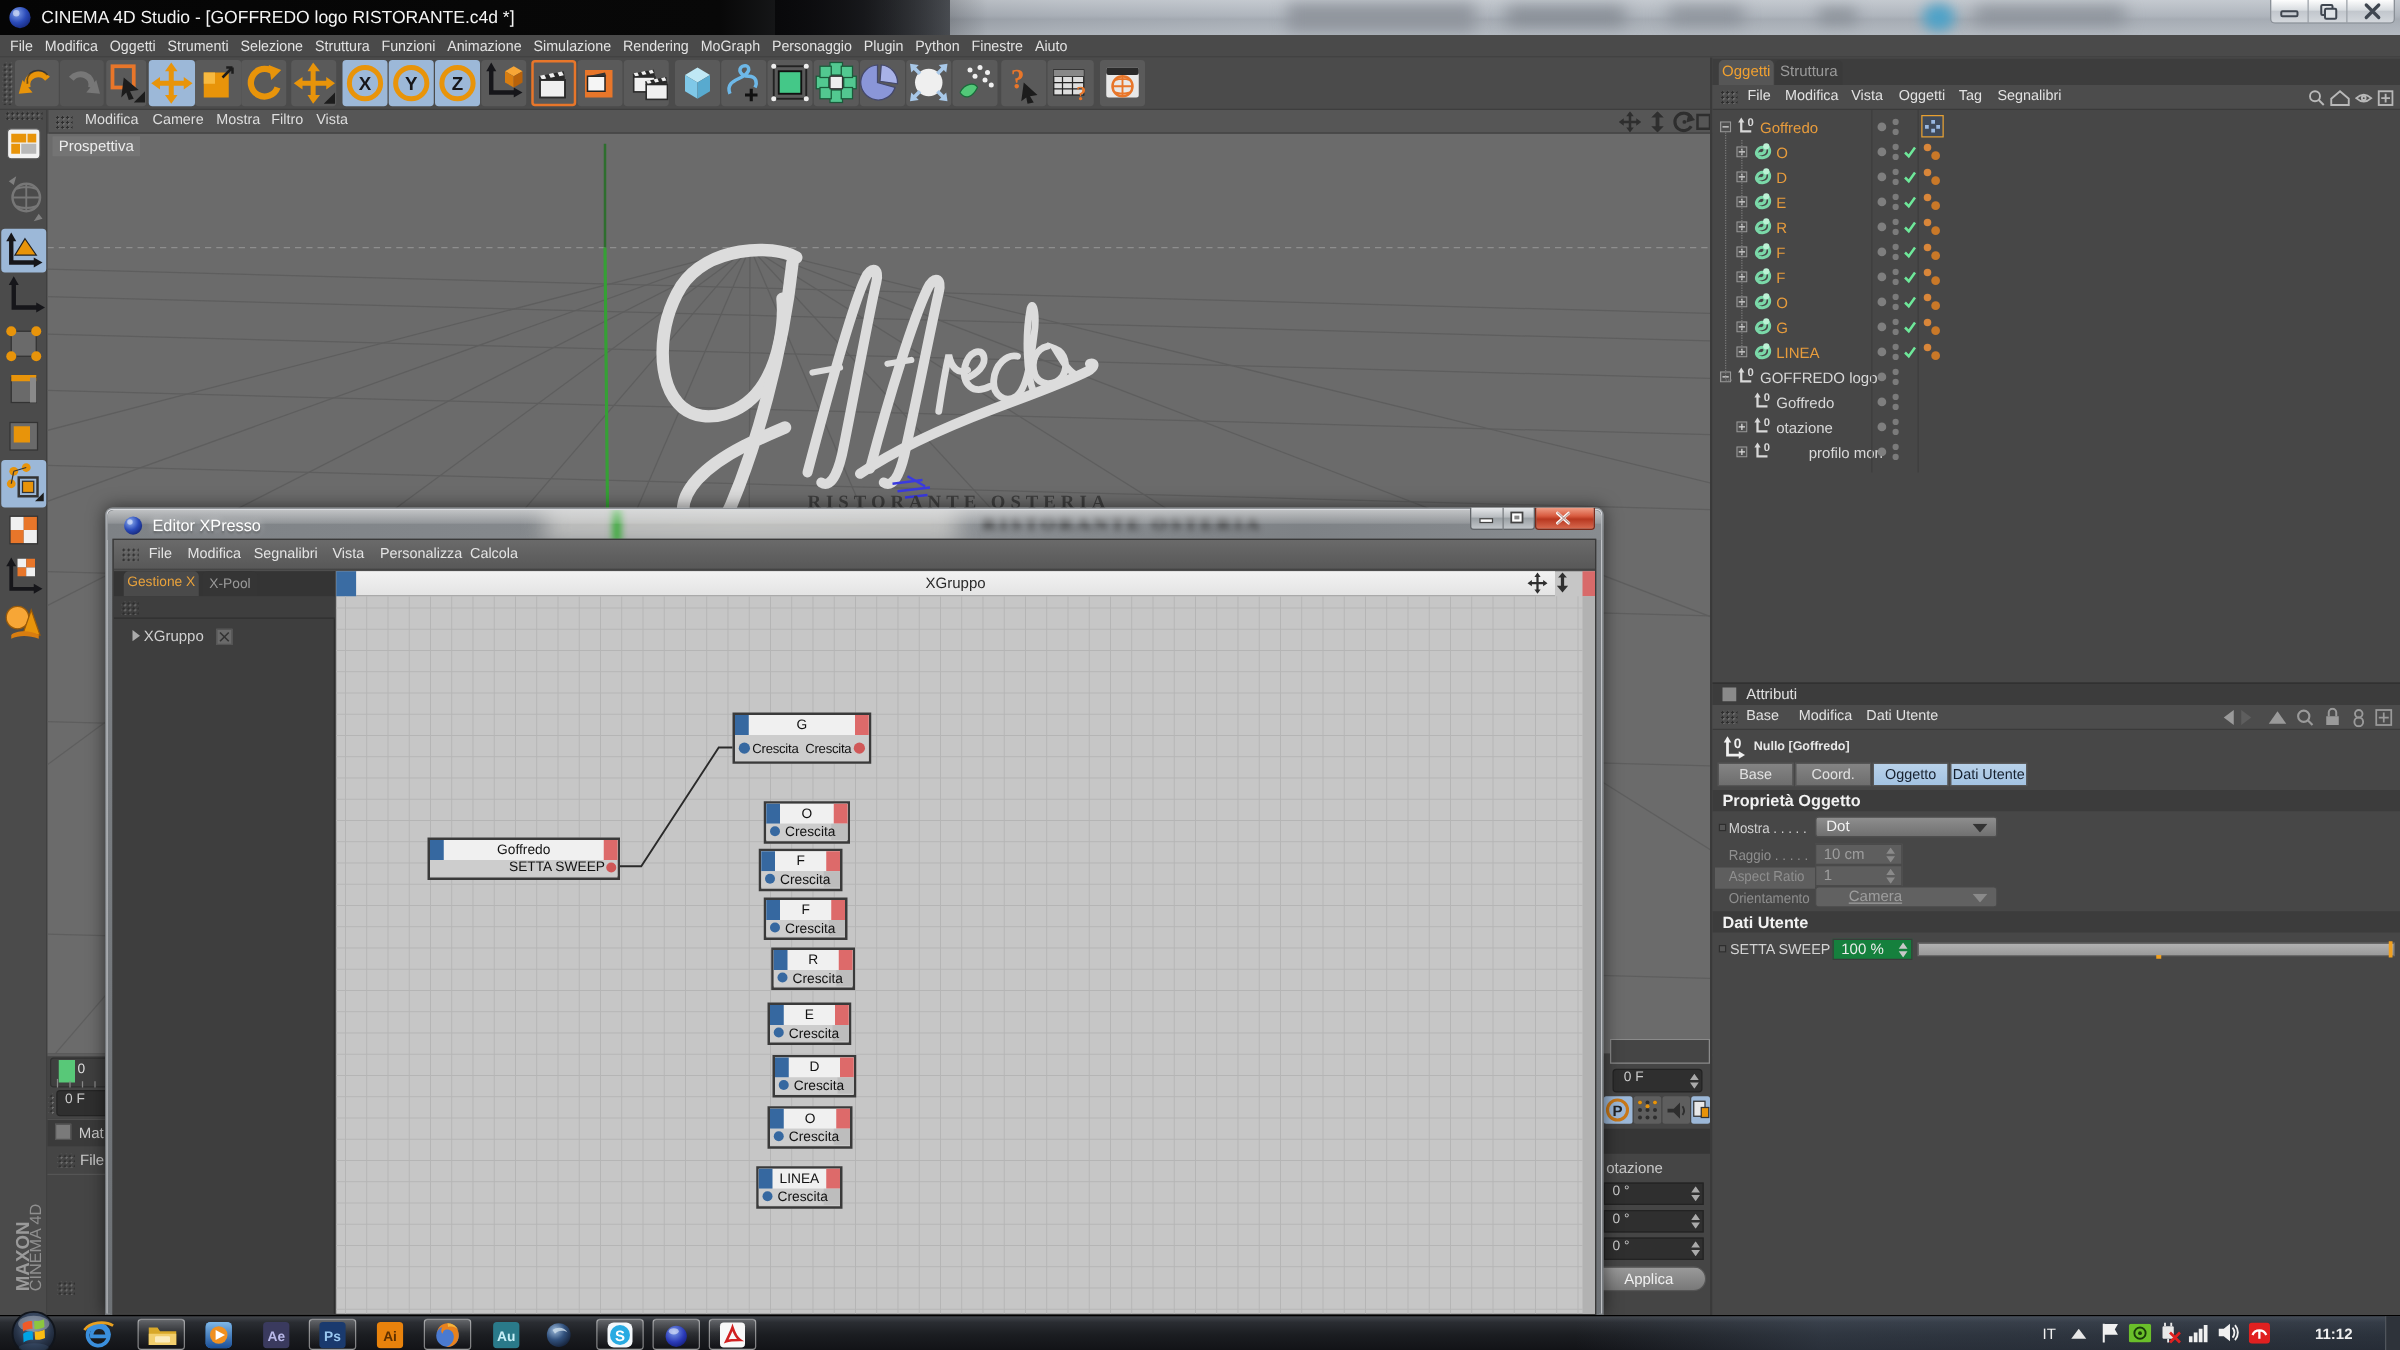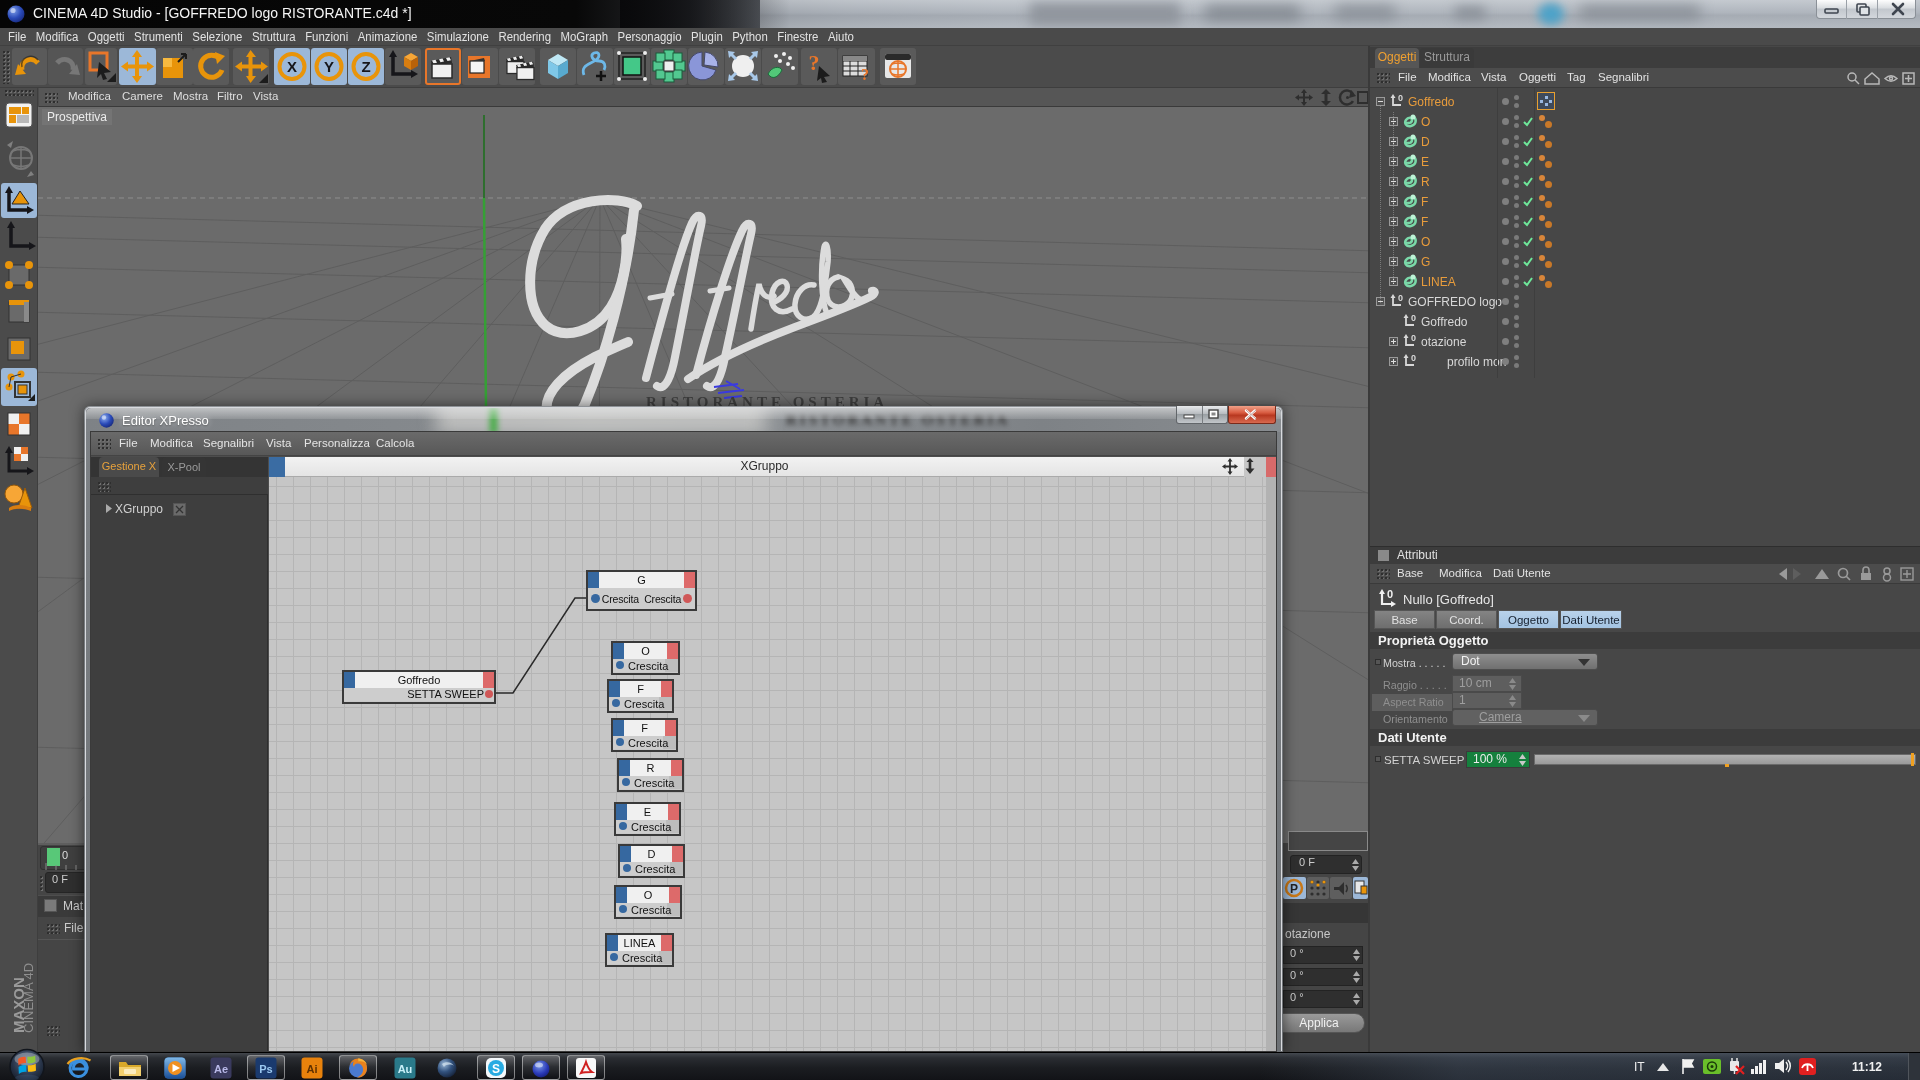--- a/index.html
+++ b/index.html
@@ -701,21 +701,21 @@
       <rect x="126" y="2" width="12" height="12" fill="none" stroke="#9a9a9a" stroke-width="1.4"></rect>
       <path d="M132 4 L132 12 M128 8 L136 8" stroke="#9a9a9a" stroke-width="1.4"></path>
     </g>
   </svg>
 <svg class="abs" style="left:1377px;top:588px;" width="22" height="22" viewBox="0 0 22 22">
     <path d="M5 4 L5 16 L16 16" stroke="#f0f0f0" stroke-width="2.2" fill="none"></path>
     <path d="M5 1 L2 6 L8 6 Z" fill="#f0f0f0"></path>
     <path d="M19 16 L14 13 L14 19 Z" fill="#f0f0f0"></path>
     <text x="10" y="10" font-size="11" font-weight="bold" fill="#f0f0f0" font-family="Liberation Sans">0</text>
   </svg>
-<div class="abs" style="left:1403px;top:592px;color:#e8e8e8;font-size:13px;">Nullo [Goffredo]</div>
+<div class="abs" style="left:1403px;top:592px;color:#e8e8e8;font-size:10px;font-weight:bold;">Nullo [Goffredo]</div>
 <div class="abs" style="left:1374px;top:610px;width:61px;height:19px;background:linear-gradient(to bottom,#848484,#6e6e6e);border:1px solid #555;color:#e2e2e2;font-size:11.5px;text-align:center;padding-top:3px;">Base</div>
 <div class="abs" style="left:1436px;top:610px;width:61px;height:19px;background:linear-gradient(to bottom,#848484,#6e6e6e);border:1px solid #555;color:#e2e2e2;font-size:11.5px;text-align:center;padding-top:3px;">Coord.</div>
 <div class="abs" style="left:1498px;top:610px;width:61px;height:19px;background:linear-gradient(to bottom,#b9d2ea,#a3c3e2);border:1px solid #555;color:#16202e;font-size:11.5px;text-align:center;padding-top:3px;">Oggetto</div>
 <div class="abs" style="left:1560px;top:610px;width:62px;height:19px;background:linear-gradient(to bottom,#b9d2ea,#a3c3e2);border:1px solid #555;color:#16202e;font-size:11.5px;text-align:center;padding-top:3px;">Dati Utente</div>
 <div class="abs" style="left:1370px;top:632px;width:550px;height:17px;background:#3c3c3c;"></div>
 <div class="abs" style="left:1378px;top:633px;color:#f2f2f2;font-size:13px;font-weight:bold;">Proprietà Oggetto</div>
 <div class="abs" style="left:1375px;top:659px;width:6px;height:6px;border:1px solid #2e2e2e;background:#555;"></div>
 <div class="abs" style="left:1383px;top:657px;color:#d2d2d2;font-size:11.5px;transform:scaleX(0.93);transform-origin:0 0;white-space:nowrap;">Mostra . . . . .</div>
 <div class="abs" style="left:1452px;top:653px;width:146px;height:17px;background:linear-gradient(to bottom,#8e8e8e,#707070);border:1px solid #4e4e4e;border-radius:3px;color:#f2f2f2;font-size:12px;"><span style="margin-left:8px;">Dot</span></div>
 <svg class="abs" style="left:1578px;top:659px;" width="12" height="7">

